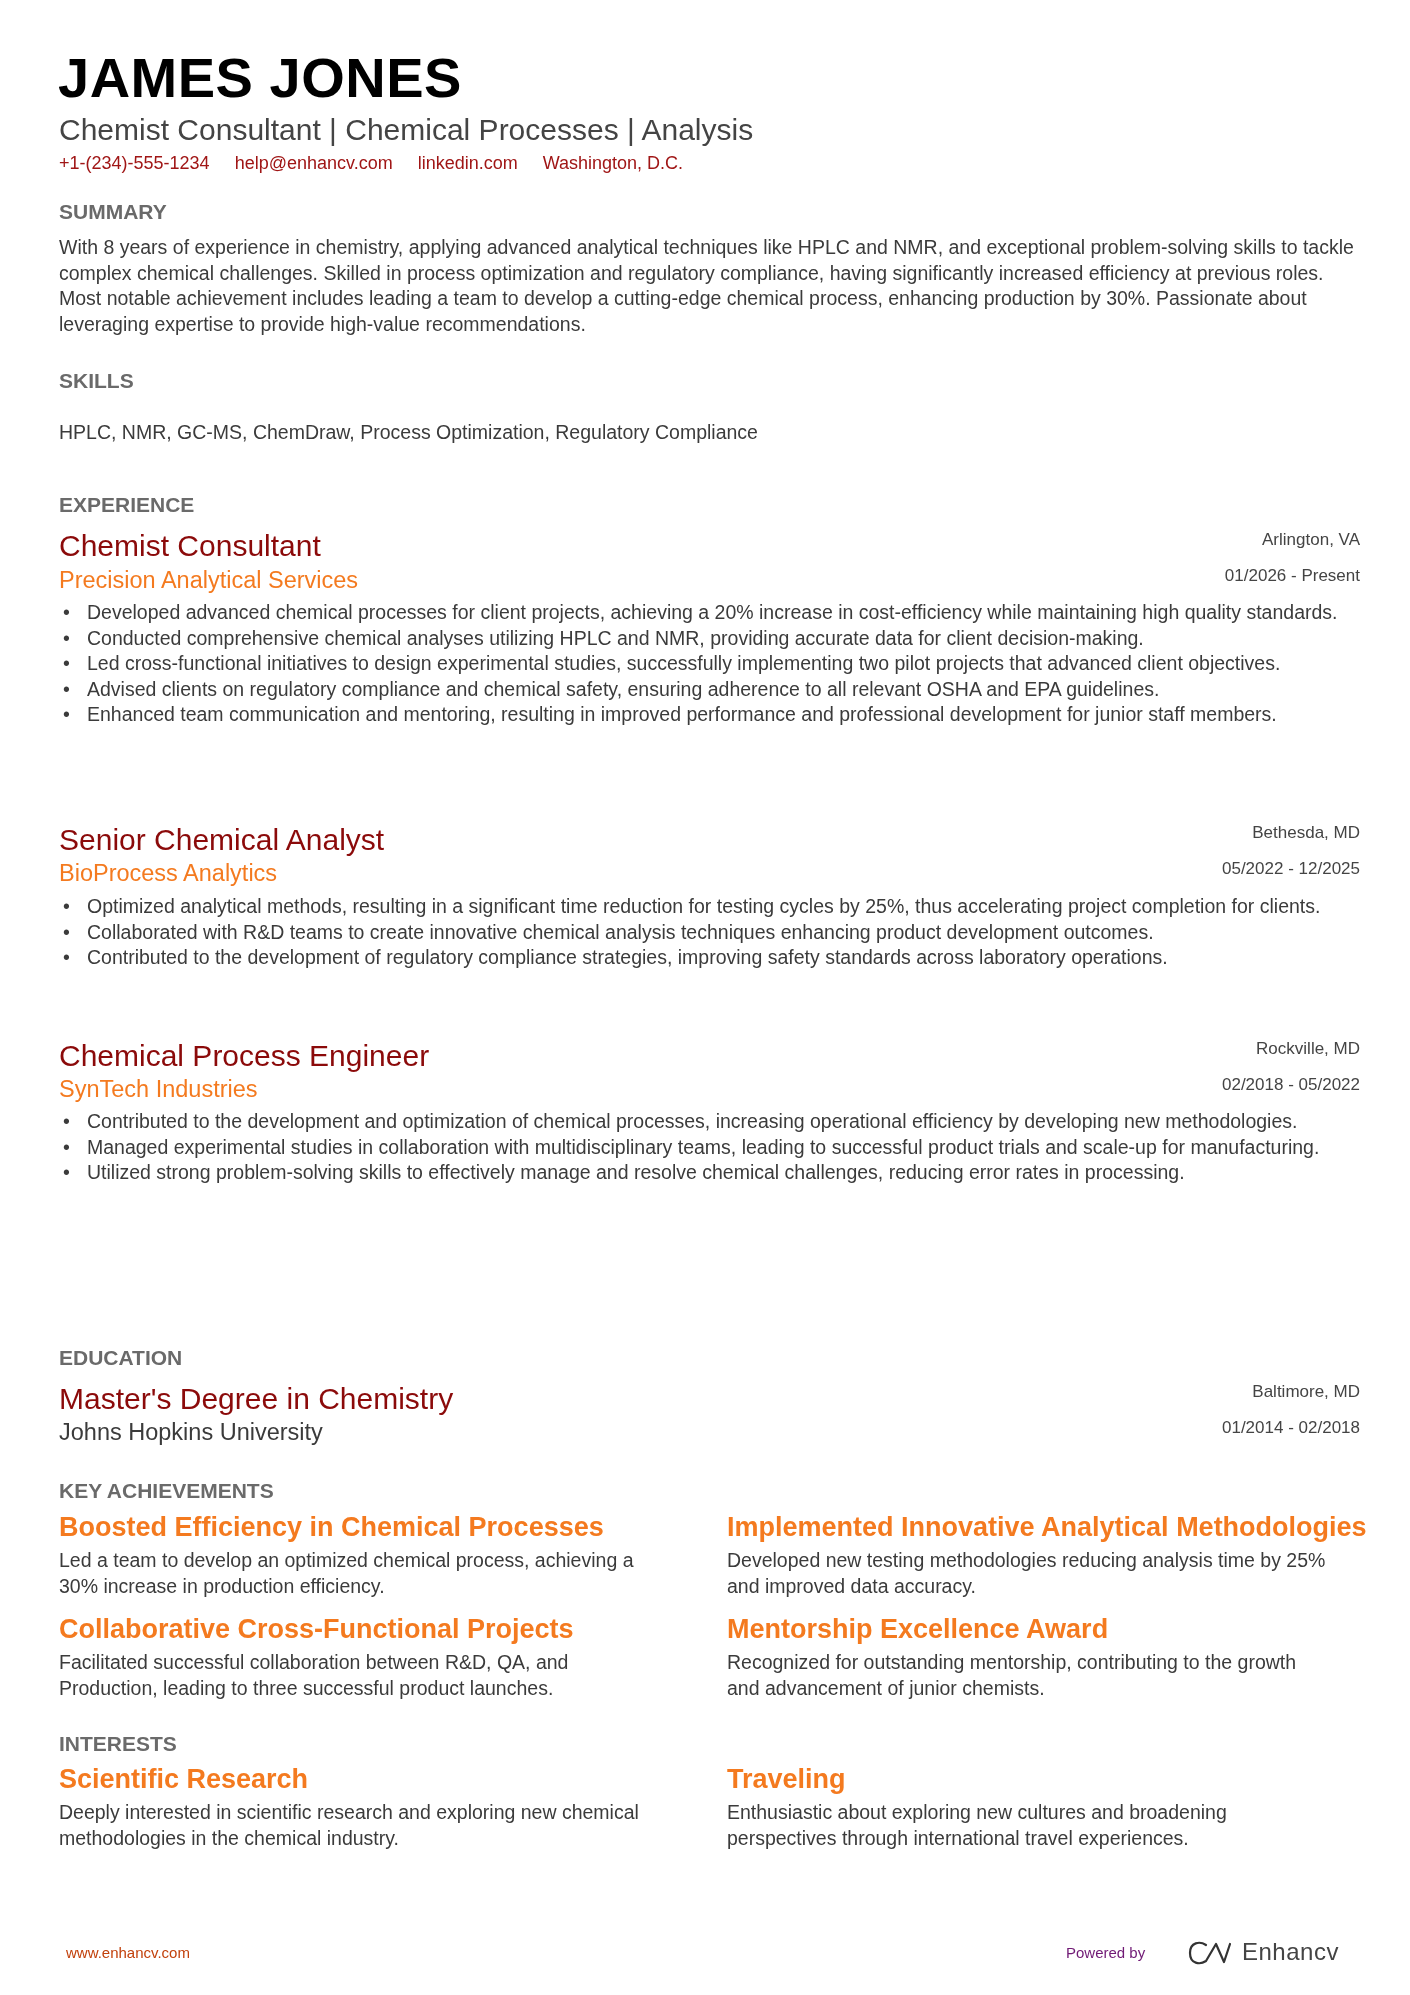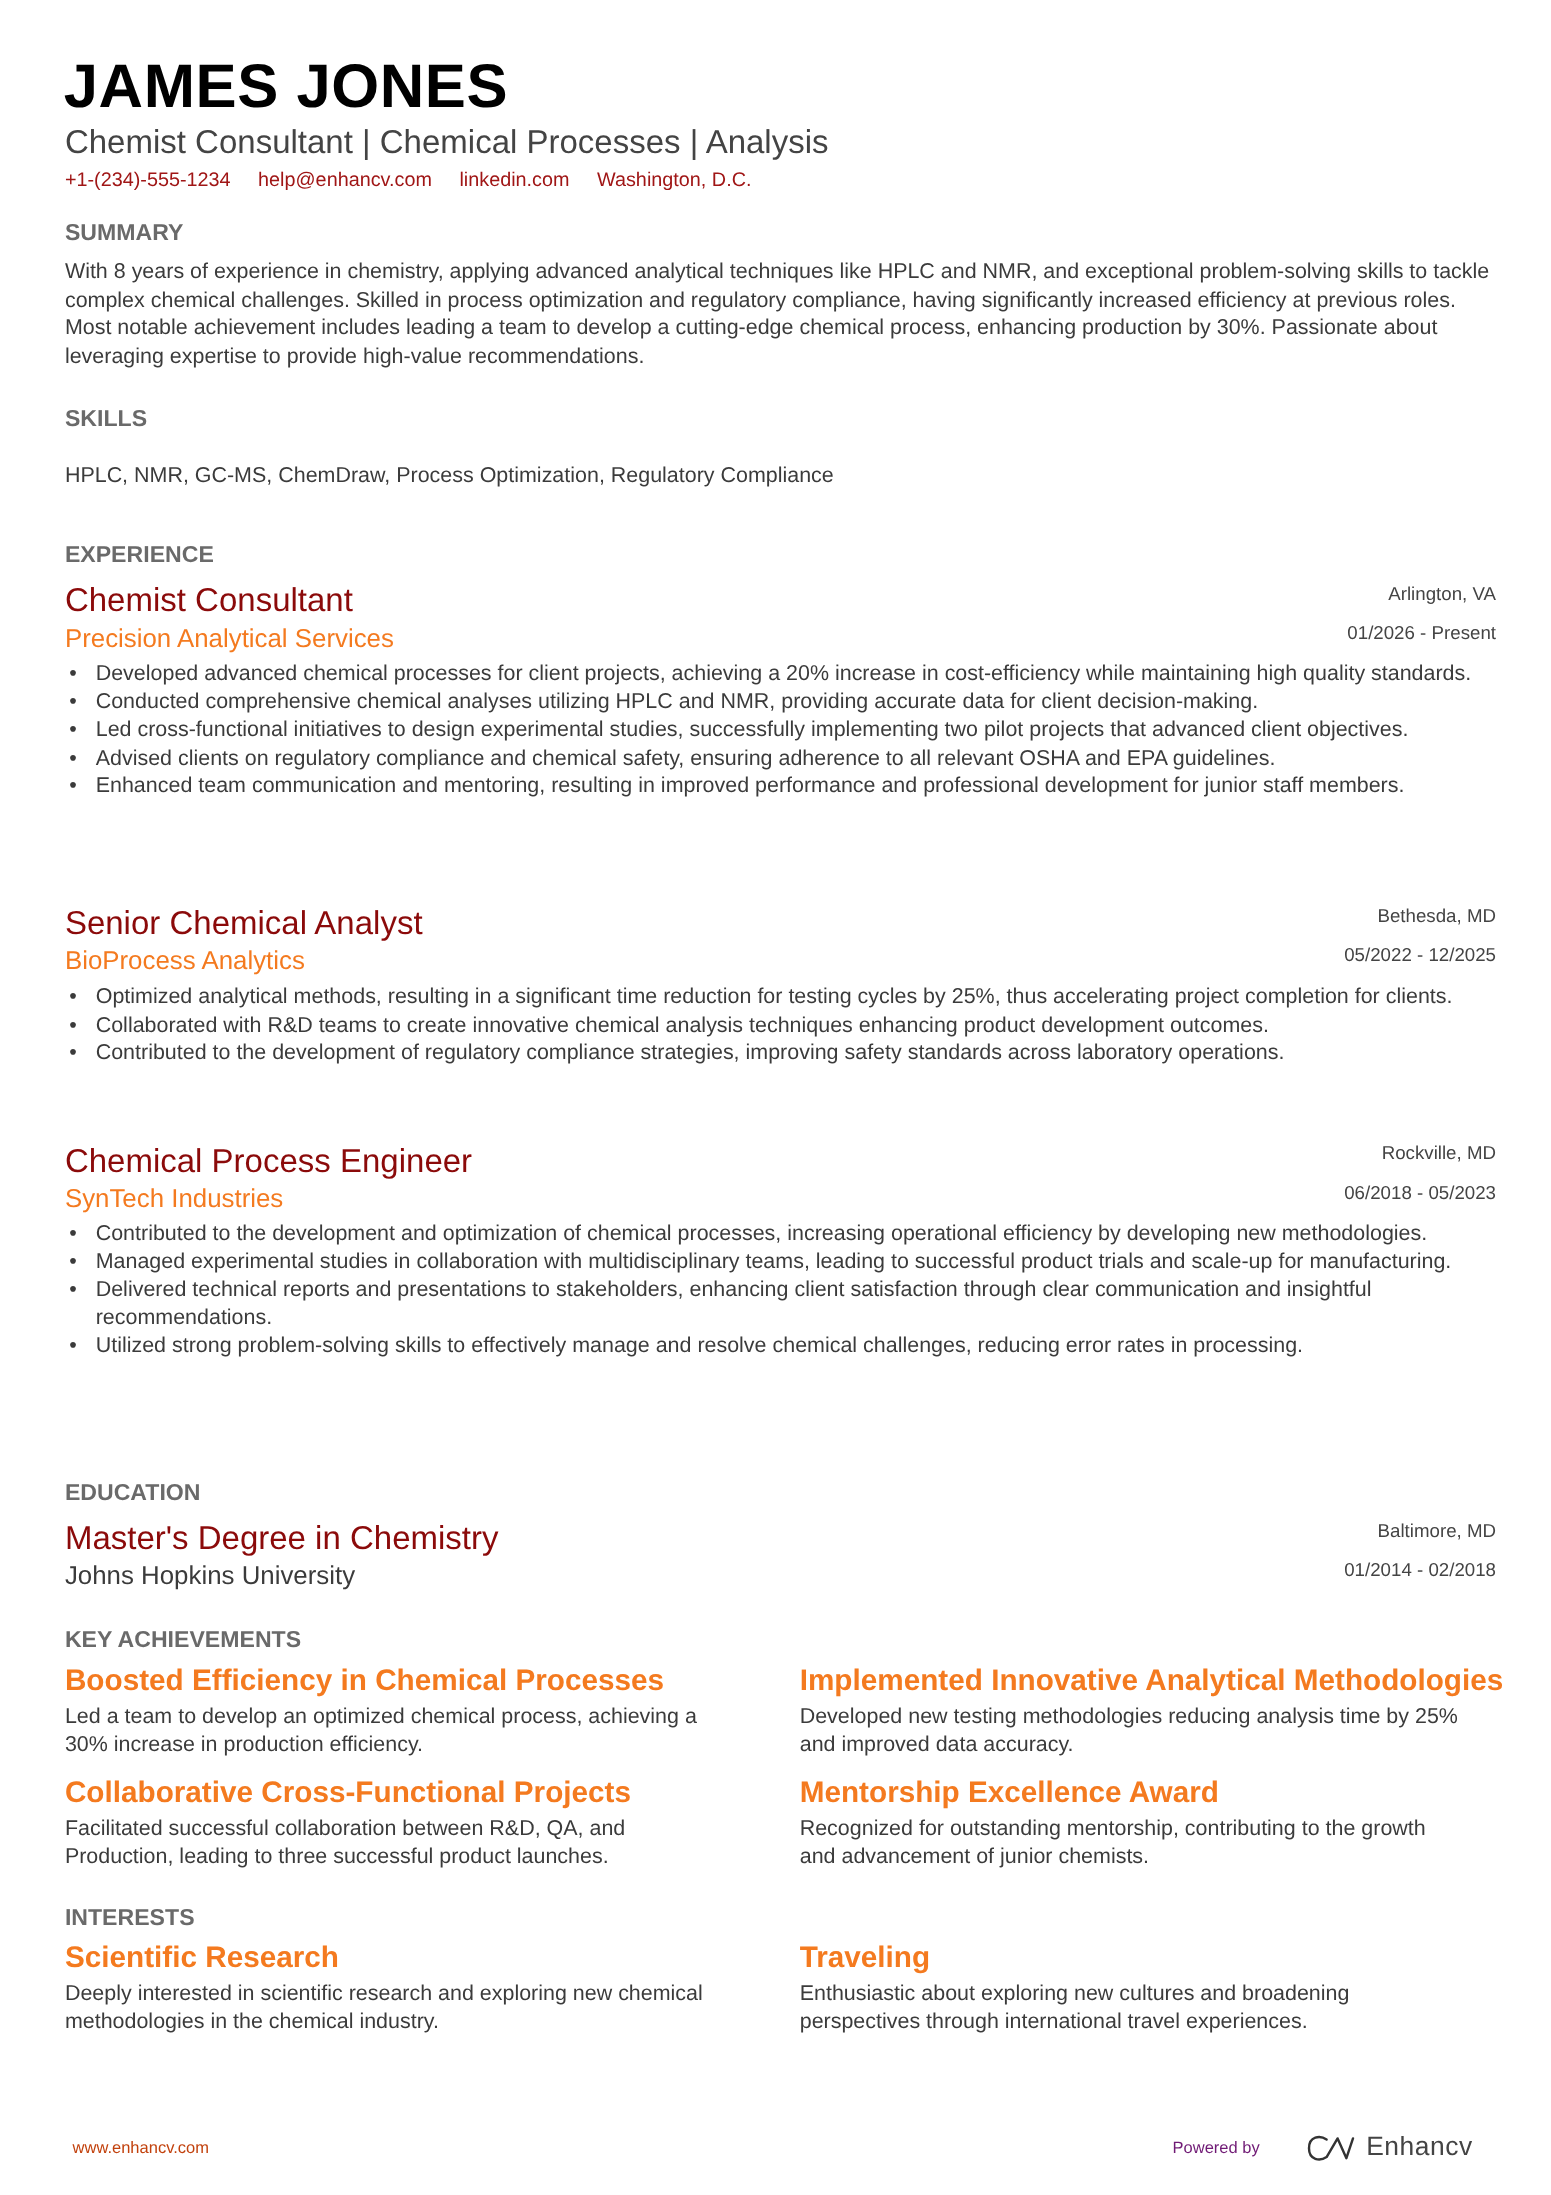--- a/index.html
+++ b/index.html
@@ -65,25 +65,24 @@
 <div class="abs meta" style="top:858px;">05/2022 - 12/2025</div>
 <ul class="bullets" style="top:894px;">
   <li>Optimized analytical methods, resulting in a significant time reduction for testing cycles by 25%, thus accelerating project completion for clients.</li>
   <li>Collaborated with R&amp;D teams to create innovative chemical analysis techniques enhancing product development outcomes.</li>
   <li>Contributed to the development of regulatory compliance strategies, improving safety standards across laboratory operations.</li>
 </ul>
 
 <div class="abs job-title" style="top:1038px;">Chemical Process Engineer</div>
 <div class="abs company" style="top:1074px;">SynTech Industries</div>
 <div class="abs meta" style="top:1038px;margin-left:26px;">Rockville, MD</div>
-<div class="abs meta" style="top:1074px;">06/2018 - 05/2023</div>
+<div class="abs meta" style="top:1074px;">02/2018 - 05/2022</div>
 <ul class="bullets" style="top:1109px;">
   <li>Contributed to the development and optimization of chemical processes, increasing operational efficiency by developing new methodologies.</li>
   <li>Managed experimental studies in collaboration with multidisciplinary teams, leading to successful product trials and scale-up for manufacturing.</li>
-  <li>Delivered technical reports and presentations to stakeholders, enhancing client satisfaction through clear communication and insightful recommendations.</li>
   <li>Utilized strong problem-solving skills to effectively manage and resolve chemical challenges, reducing error rates in processing.</li>
 </ul>
 
 <div class="abs sec-h" style="top:1345px;">EDUCATION</div>
 <div class="abs job-title" style="top:1381px;">Master's Degree in Chemistry</div>
 <div class="abs uni" style="top:1417px;">Johns Hopkins University</div>
 <div class="abs meta" style="top:1381px;">Baltimore, MD</div>
 <div class="abs meta" style="top:1417px;">01/2014 - 02/2018</div>
 
 <div class="abs sec-h" style="top:1478px;">KEY ACHIEVEMENTS</div>

